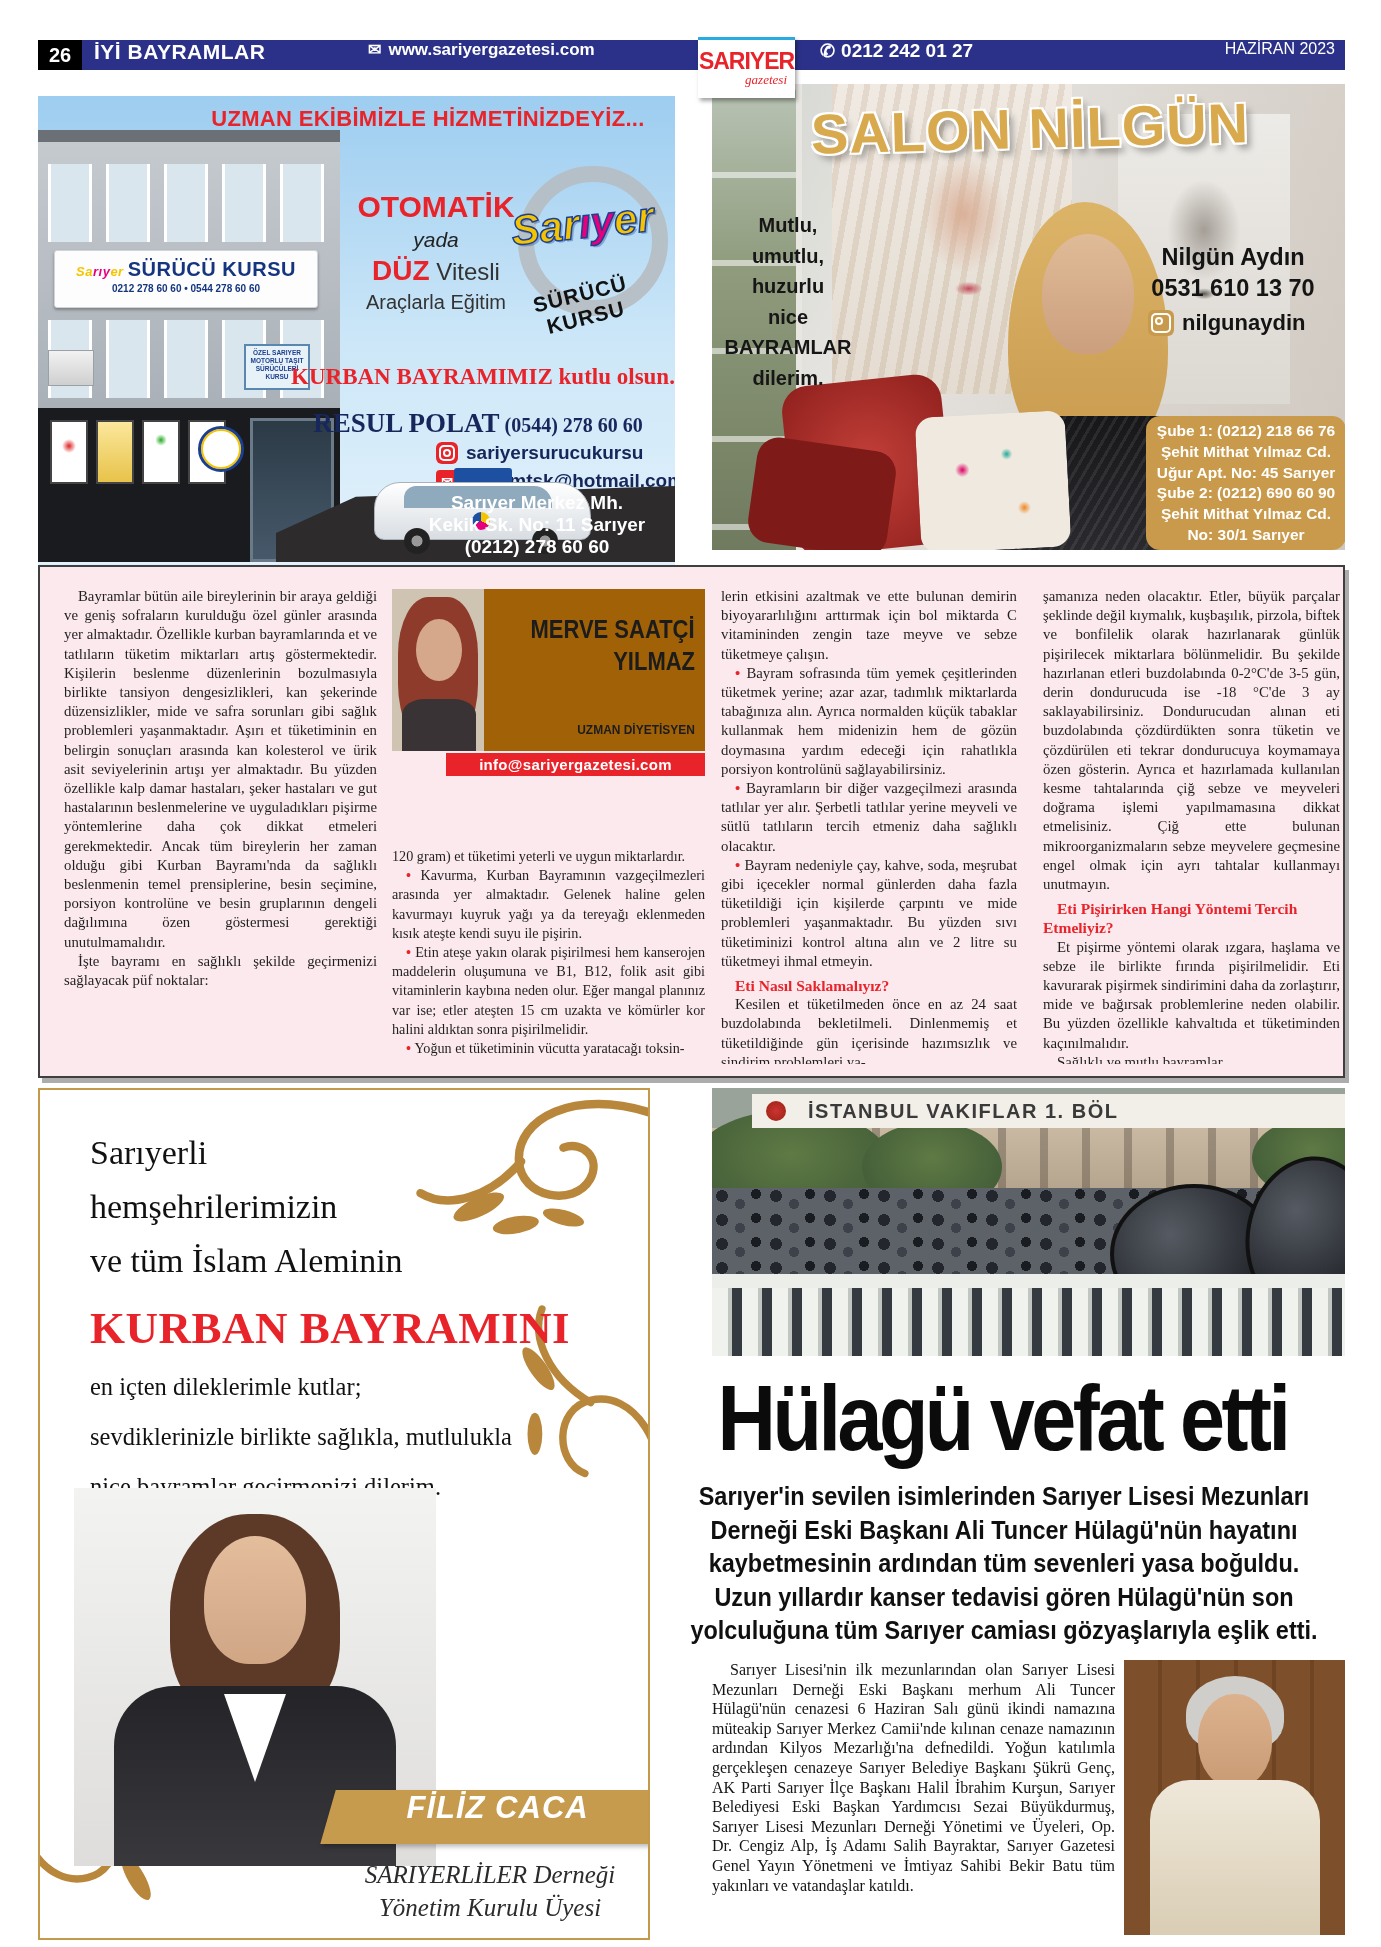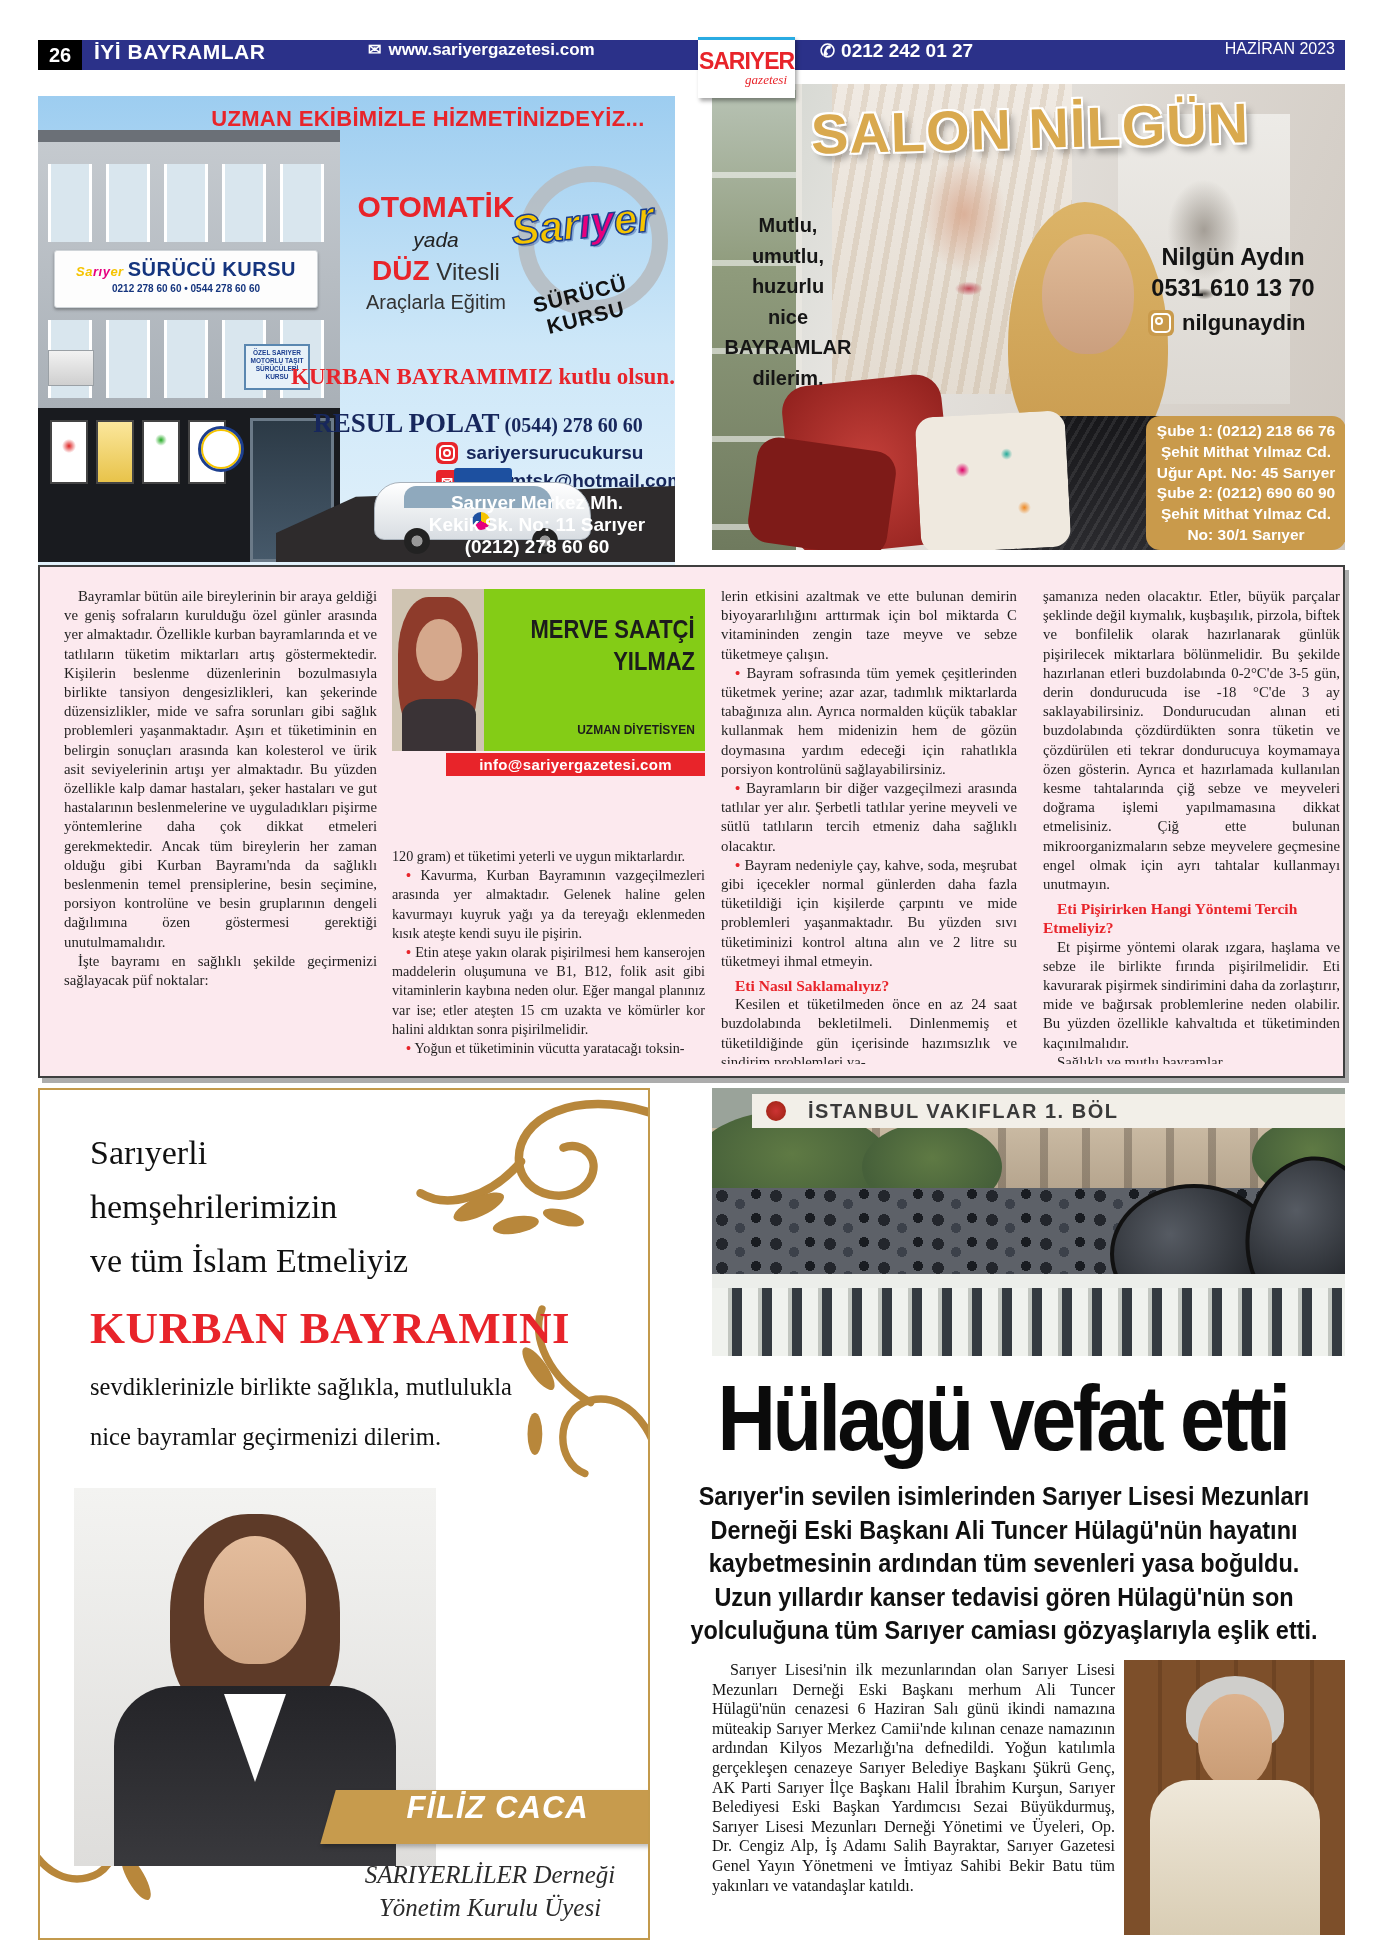--- a/index.html
+++ b/index.html
@@ -144,21 +144,21 @@
   .artbox p.bullet::before{content:"\2022  ";color:#e8242a;font-weight:bold;}
   .artbox p.red-head{font-weight:bold;color:#e8242a;margin-top:5px;font-size:15.5px;text-align:left;}
   .c1{position:absolute;left:24px;top:20px;width:313px;height:477px;overflow:hidden;}
   .c2wrap{position:absolute;left:352px;top:20px;width:313px;height:477px;}
   .c3{position:absolute;left:681px;top:20px;width:296px;height:477px;overflow:hidden;}
   .c4{position:absolute;left:1003px;top:20px;width:297px;height:477px;overflow:hidden;}
   .aphoto{position:absolute;left:0;top:2px;width:92px;height:162px;background:#cfc4b2;overflow:hidden;}
   .ph-hair{position:absolute;left:6px;top:8px;width:80px;height:150px;background:#8e3b2b;border-radius:38% 38% 42% 42%;}
   .ph-face{position:absolute;left:24px;top:30px;width:46px;height:62px;background:#d5a88c;border-radius:50%;}
   .ph-body{position:absolute;left:10px;top:110px;width:74px;height:52px;background:#3a3336;border-radius:30% 30% 0 0;}
-  .aname{position:absolute;left:92px;top:2px;width:221px;height:162px;background:#84cc16;}
+  .aname{position:absolute;left:92px;top:2px;width:221px;height:162px;background:#a16207;}
   .an1,.an2{position:absolute;right:10px;text-align:right;font:bold 25px "Liberation Sans",sans-serif;color:#1c1c1c;
             transform:scaleX(.88);transform-origin:right;}
   .an1{top:26px;} .an2{top:58px;}
   .antitle{position:absolute;right:10px;bottom:14px;font:bold 13px "Liberation Sans",sans-serif;color:#1c1c1c;
            transform:scaleX(.92);transform-origin:right;}
   .abanner{position:absolute;left:54px;top:166px;width:259px;height:23px;background:#e8242a;color:#fff;
            font:bold 15px "Liberation Sans",sans-serif;text-align:center;line-height:23px;letter-spacing:.3px;}
   .ahead{position:absolute;left:0;top:198px;width:313px;text-align:center;
          font:bold 23.5px "Liberation Serif",serif;line-height:28px;color:#141414;}
   .c2text{position:absolute;left:0;top:260px;width:313px;height:217px;overflow:hidden;}
@@ -413,22 +413,23 @@
         <path d="M225,30 C150,5 95,35 98,75 C100,110 150,118 165,92"></path>
       </g>
       <g fill="#b8873b">
         <ellipse cx="90" cy="120" rx="24" ry="8" transform="rotate(-20 90 120)"></ellipse>
         <ellipse cx="140" cy="128" rx="20" ry="7" transform="rotate(15 140 128)"></ellipse>
       </g>
     </svg>
     <div class="a3text">
       <div class="tl">Sarıyerli</div>
       <div class="tl">hemşehrilerimizin</div>
-      <div class="tl">ve tüm İslam Etmeliyiz</div>
+      <div class="tl">ve tüm İslam Aleminin</div>
       <div class="thl">KURBAN BAYRAMINI</div>
+      <div class="ts">en içten dileklerimle kutlar;</div>
       <div class="ts">sevdiklerinizle birlikte sağlıkla, mutlulukla</div>
       <div class="ts">nice bayramlar geçirmenizi dilerim.</div>
     </div>
     <div class="fphoto">
       <div class="f-hair"></div>
       <div class="f-face"></div>
       <div class="f-body"></div>
       <div class="f-shirt"></div>
     </div>
     <div class="fbanner">

